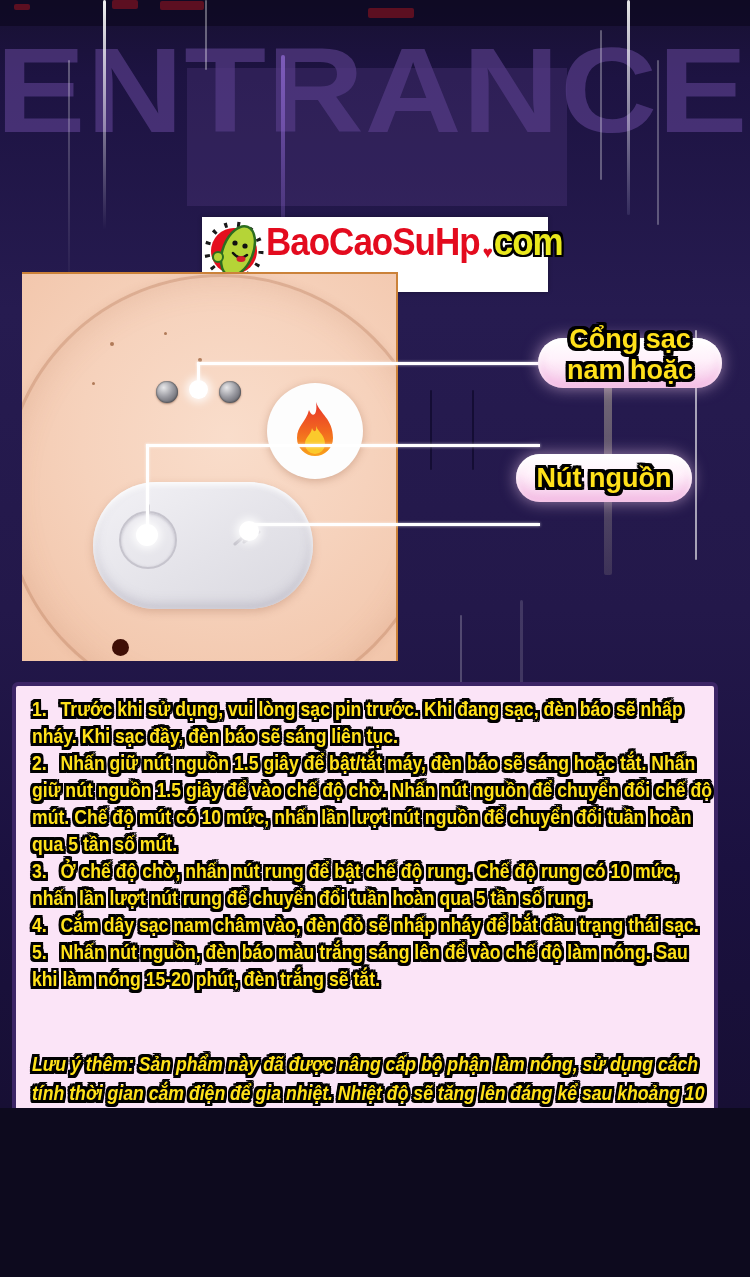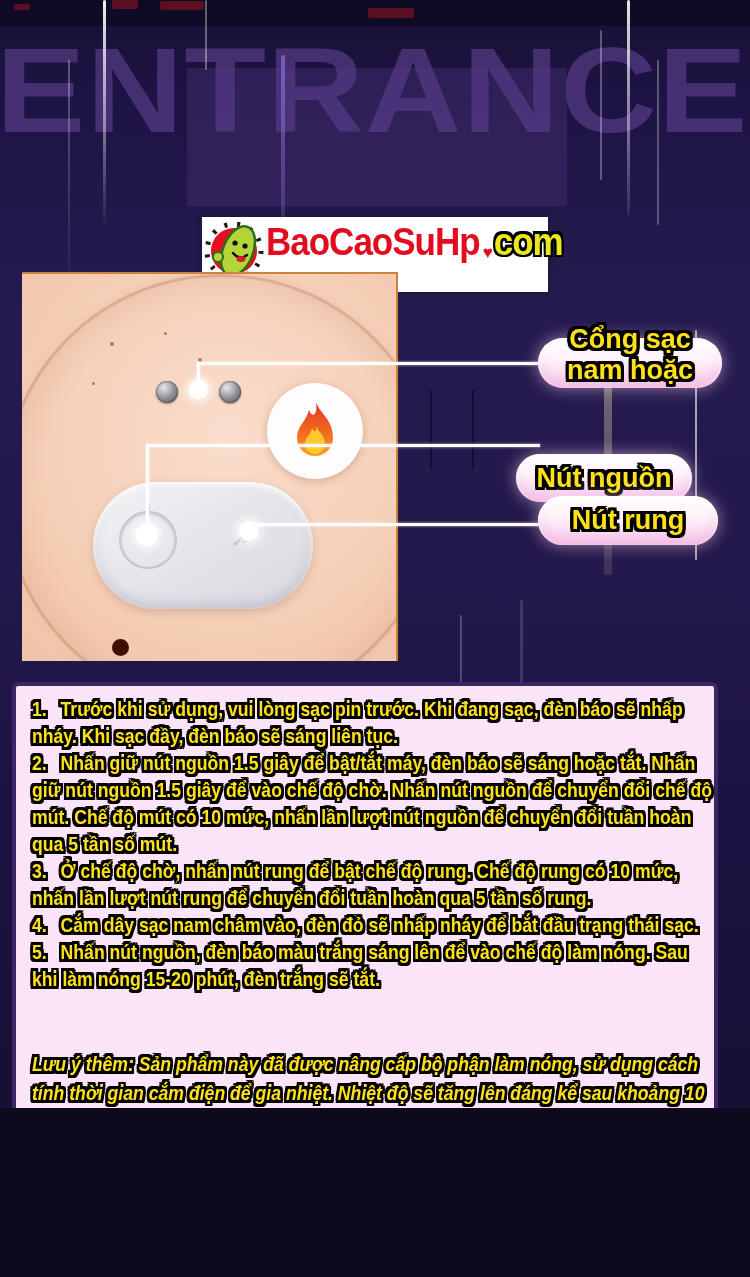--- a/index.html
+++ b/index.html
@@ -173,23 +173,20 @@
   <span class="gdot" style="left:136px;top:524px;width:22px;height:22px;"></span>
   <span class="gdot" style="left:239px;top:521px;width:20px;height:20px;"></span>
 
   <div class="pill" style="left:538px;top:338px;width:184px;height:50px;">
     <span class="lbl yel ol3" style="margin-top:-16px;">Cổng sạc</span>
     <span class="lbl yel ol3">nam hoặc</span>
   </div>
   <div class="pill" style="left:516px;top:417px;width:176px;height:48px;margin-top:37px;">
     <span class="lbl yel ol3">Nút nguồn</span>
   </div>
-  <div class="pill" style="left:538px;top:496px;width:180px;height:49px;">
-    <span class="lbl yel ol3">Nút rung</span>
-  </div>
 
   <div class="panel">
     <div class="panel-content yel ol3">
       <p><span class="num">1.</span><span>Trước khi sử dụng, vui lòng sạc pin trước. Khi đang sạc, đèn báo sẽ nhấp nháy. Khi sạc đầy, đèn báo sẽ sáng liên tục.</span></p>
       <p><span class="num">2.</span><span>Nhấn giữ nút nguồn 1.5 giây để bật/tắt máy, đèn báo sẽ sáng hoặc tắt. Nhấn giữ nút nguồn 1.5 giây để vào chế độ chờ. Nhấn nút nguồn để chuyển đổi chế độ mút. Chế độ mút có 10 mức, nhấn lần lượt nút nguồn để chuyển đổi tuần hoàn qua 5 tần số mút.</span></p>
       <p><span class="num">3.</span><span>Ở chế độ chờ, nhấn nút rung để bật chế độ rung. Chế độ rung có 10 mức, nhấn lần lượt nút rung để chuyển đổi tuần hoàn qua 5 tần số rung.</span></p>
       <p><span class="num">4.</span><span>Cắm dây sạc nam châm vào, đèn đỏ sẽ nhấp nháy để bắt đầu trạng thái sạc.</span></p>
       <p><span class="num">5.</span><span>Nhấn nút nguồn, đèn báo màu trắng sáng lên để vào chế độ làm nóng. Sau khi làm nóng 15-20 phút, đèn trắng sẽ tắt.</span></p>
       <p class="note">Lưu ý thêm: Sản phẩm này đã được nâng cấp bộ phận làm nóng, sử dụng cách tính thời gian cắm điện để gia nhiệt. Nhiệt độ sẽ tăng lên đáng kể sau khoảng 10 phút làm nóng liên tục, khuyến nghị ngắt điện lúc đó. Nếu chưa đạt đến nhiệt độ mong muốn, có thể cắm điện lại để tiếp tục làm nóng.</p>
     </div>

